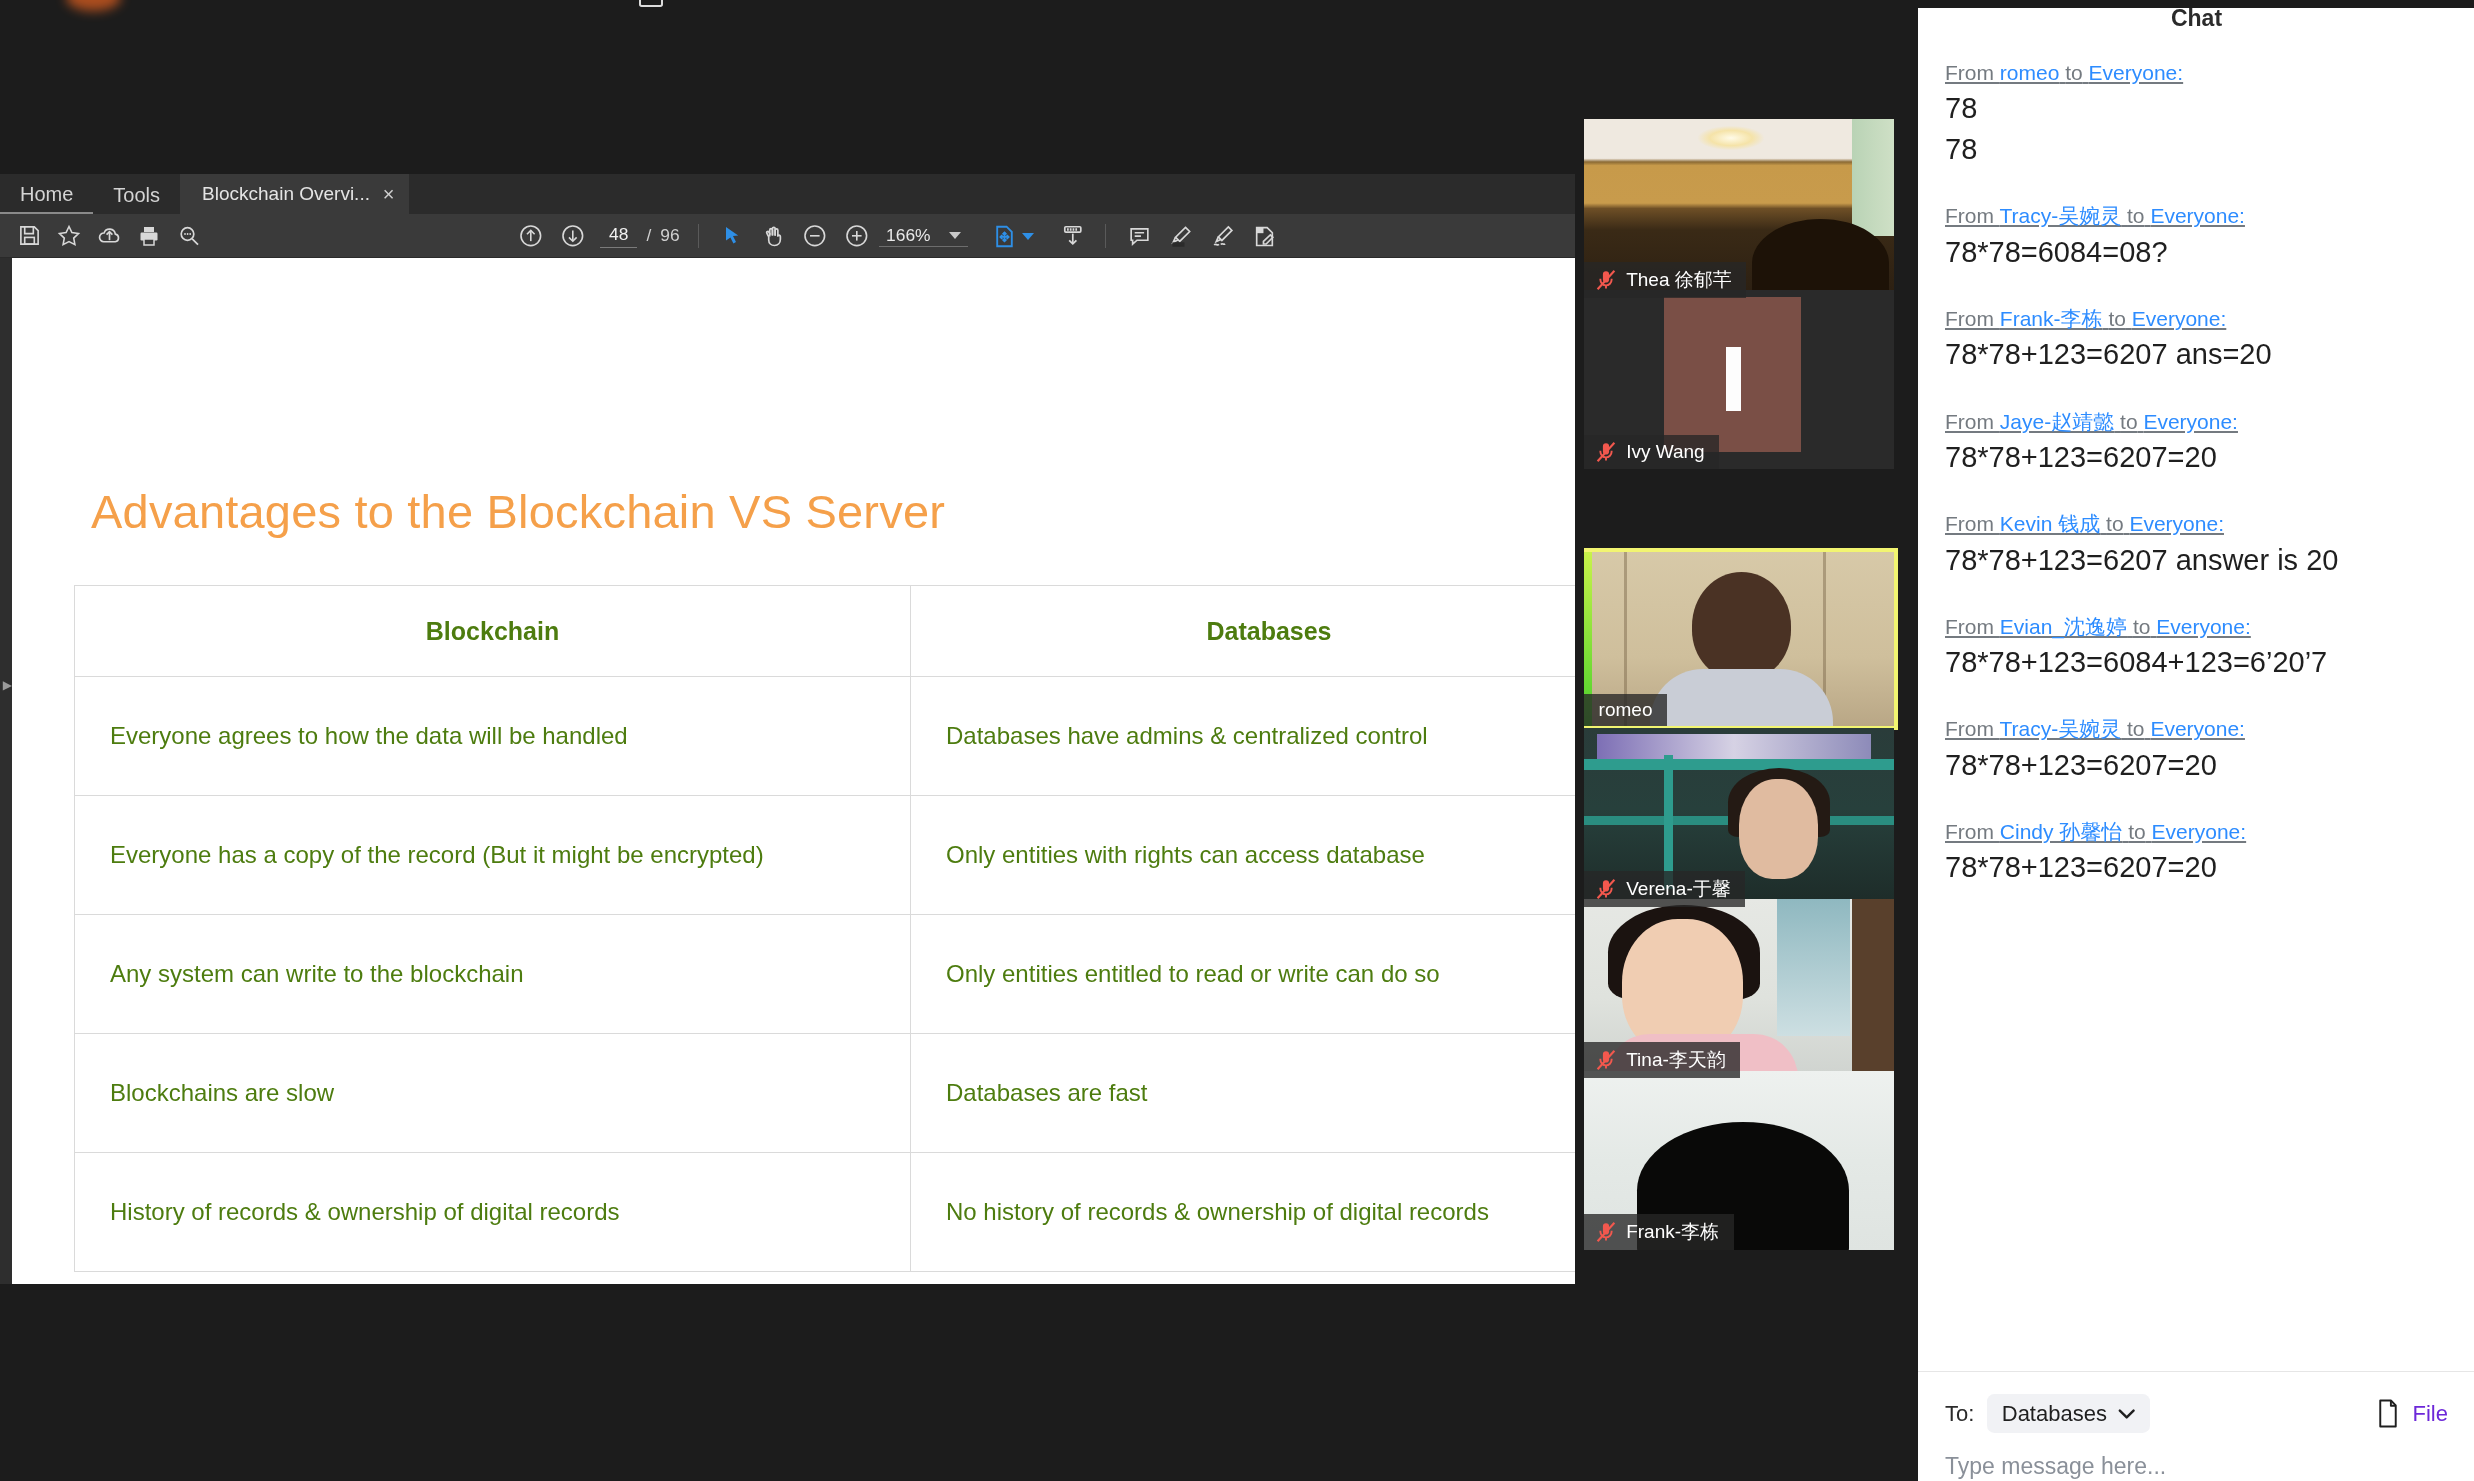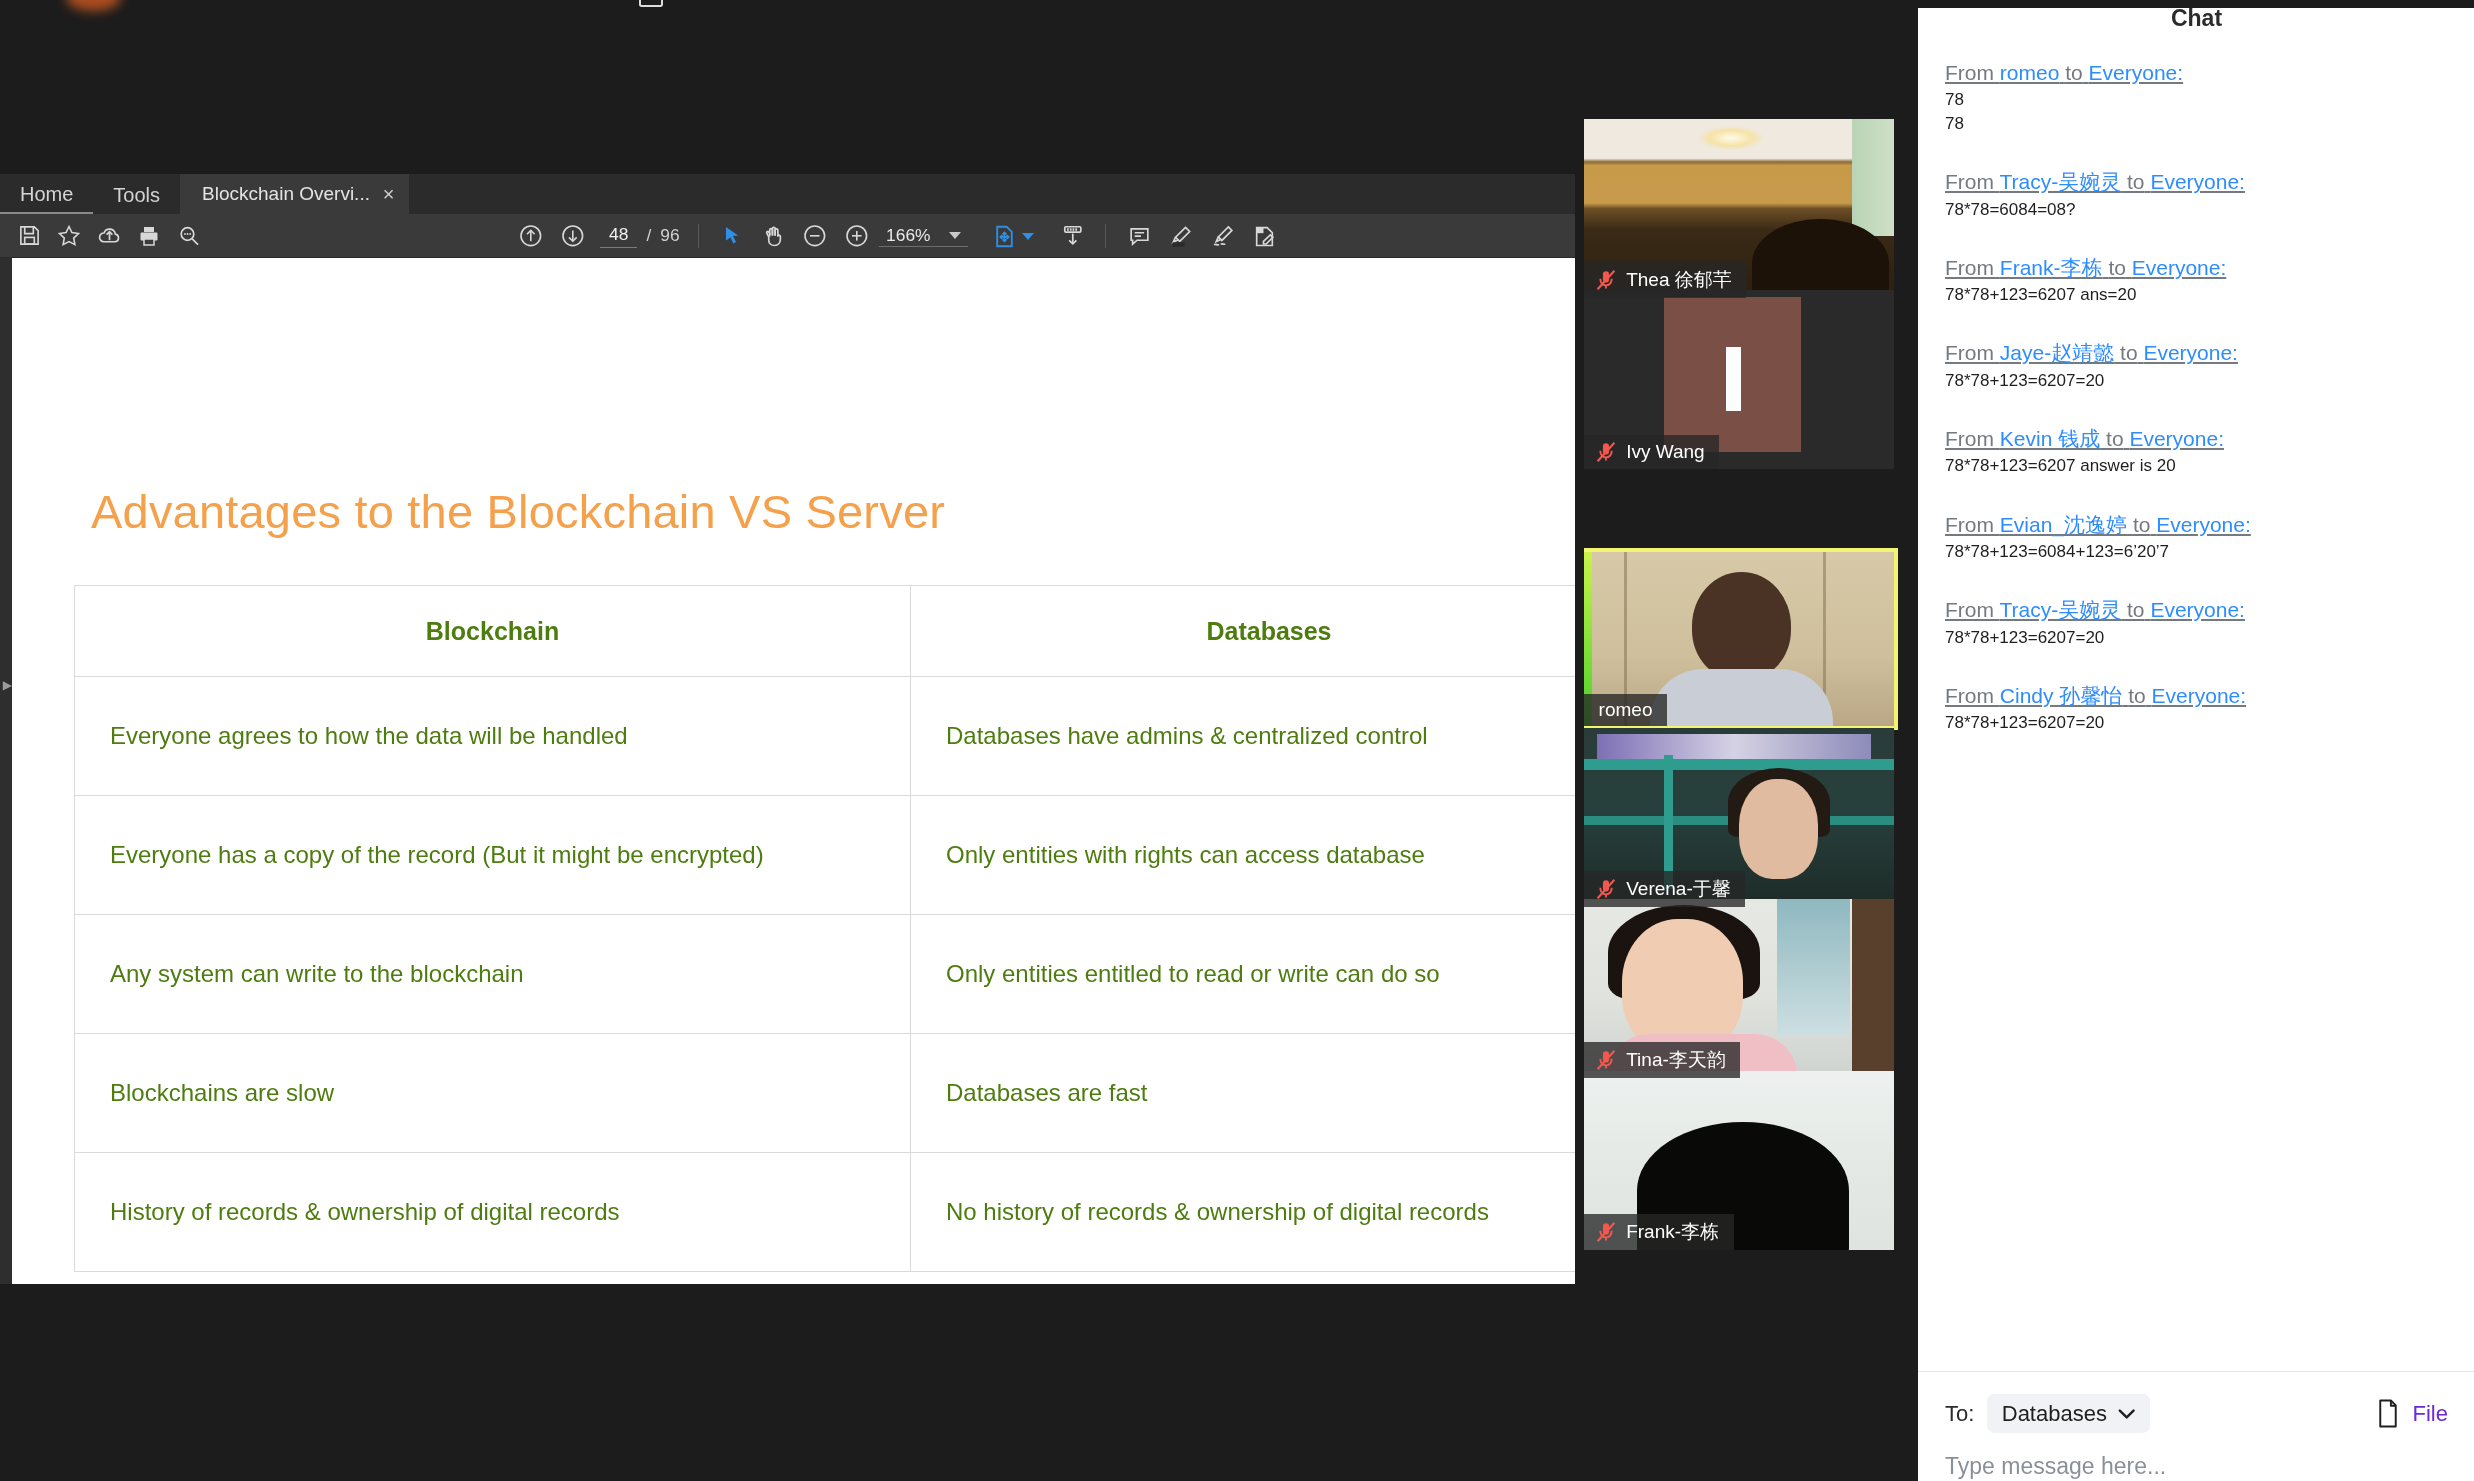--- a/index.html
+++ b/index.html
@@ -179,21 +179,21 @@
     background:#ffffff; display:flex; flex-direction:column;
   }
   .chat-header {
     height:24px; display:flex; align-items:flex-end; justify-content:center;
     font-size:23px; font-weight:bold; color:#2b2b2b; overflow:hidden;
   }
   .chat-scroll { flex:1; overflow:hidden; padding:25.6px 27px 9px 27px; }
   .chat-msg { margin-bottom:31px; }
   .chat-from { font-size:21px; color:#747a80; line-height:1.45;text-decoration:underline; }
   .chat-from .who, .chat-from .to { color:#2d8cff; }
-  .chat-body { font-size:17px; color:#1f1f1f; line-height:1.42; }
+  .chat-body { font-size:29px; color:#1f1f1f; line-height:1.42; }
   .chat-footer { border-top:0.9px solid #e6e6e6; padding:22px 27px 9px 27px; }
   .chat-to-row { display:flex; align-items:center; gap:12.8px; }
   .chat-to-label { font-size:22px; color:#2b2b2b; }
   .chat-to-select {
     display:flex; align-items:center; gap:11px; background:#f1f2f5;
     border-radius:7.3px; padding:6.4px 14.6px; font-size:22px; color:#1f1f1f;
   }
   .chat-file { margin-left:auto; display:flex; align-items:center; gap:12.8px;
                font-size:22px; color:#6d28d9; }
   .chat-input { margin-top:20px; font-size:23px; color:#8a9099; }

